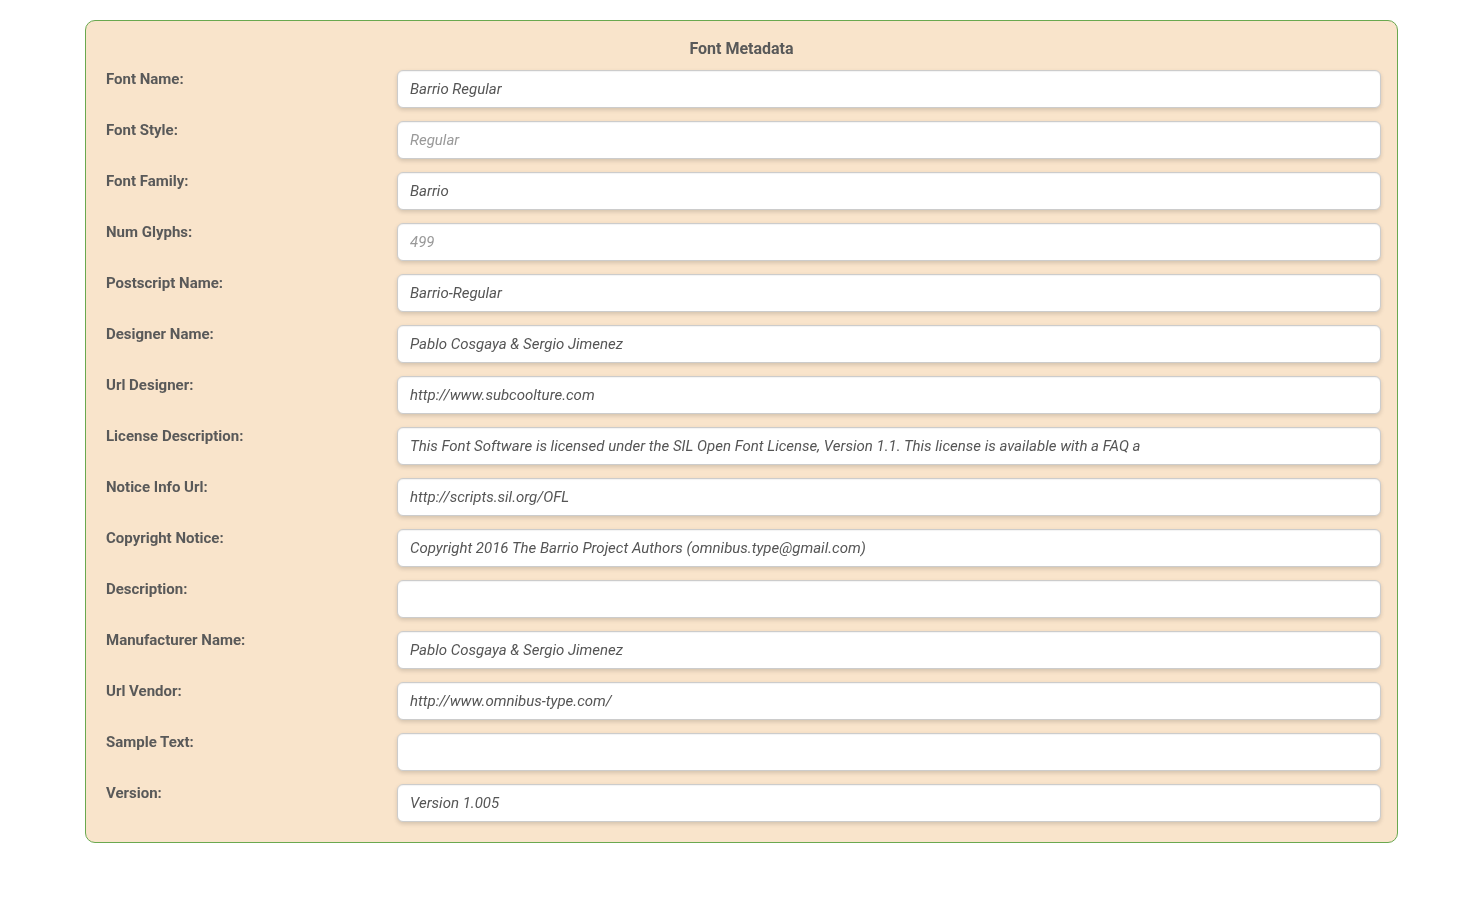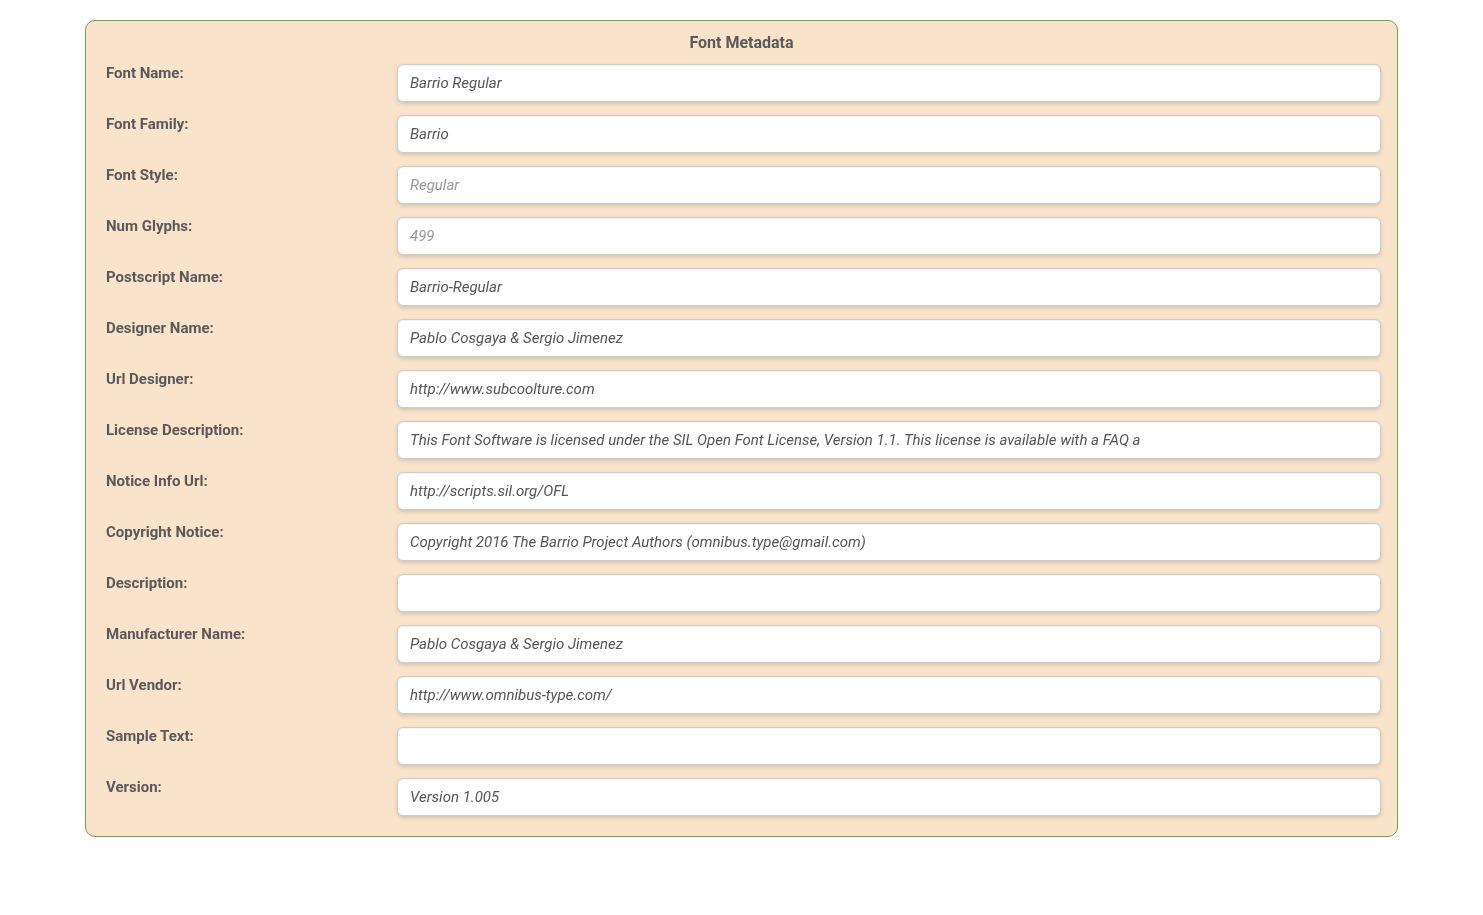--- a/index.html
+++ b/index.html
@@ -9,21 +9,21 @@
     }
     body {
       font-family: -apple-system, BlinkMacSystemFont, "Segoe UI", Roboto, "Helvetica Neue", Arial, sans-serif;
       background: #ffffff;
       padding: 20px 85px;
     }
     .panel {
       background: #f9e4cb;
       border: 1px solid #6aa84f;
       border-radius: 10px;
-      padding: 6px 10px 20px 10px;
+      padding: 12px 10px 20px 10px;
     }
     .panel-title {
       text-align: center;
       font-weight: 700;
       color: #595959;
       font-size: 16px;
       padding: 6px 0 12px 0;
     }
     .form-row {
       display: flex;
@@ -68,30 +68,30 @@
   <div class="panel-title">Font Metadata</div>
 
   <div class="form-row">
     <div class="form-label">Font Name:</div>
     <div class="form-input-wrap">
       <input type="text" class="form-input" value="Barrio Regular" style="">
     </div>
   </div>
 
   <div class="form-row">
-    <div class="form-label">Font Family:</div>
+    <div class="form-label">Font Style:</div>
     <div class="form-input-wrap">
-      <input type="text" class="form-input" value="Barrio" style="">
+      <input type="text" class="form-input readonly" readonly="" value="Regular" style="">
     </div>
   </div>
 
   <div class="form-row">
-    <div class="form-label">Font Style:</div>
+    <div class="form-label">Font Family:</div>
     <div class="form-input-wrap">
-      <input type="text" class="form-input readonly" readonly="" value="Regular" style="">
+      <input type="text" class="form-input" value="Barrio" style="">
     </div>
   </div>
 
   <div class="form-row">
     <div class="form-label">Num Glyphs:</div>
     <div class="form-input-wrap">
       <input type="text" class="form-input readonly" readonly="" value="499" style="">
     </div>
   </div>
 

